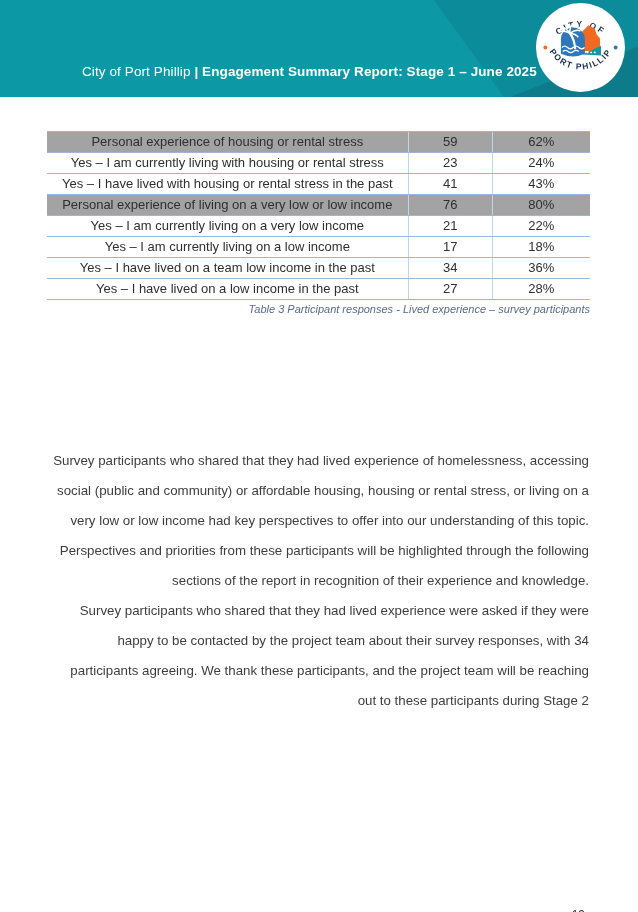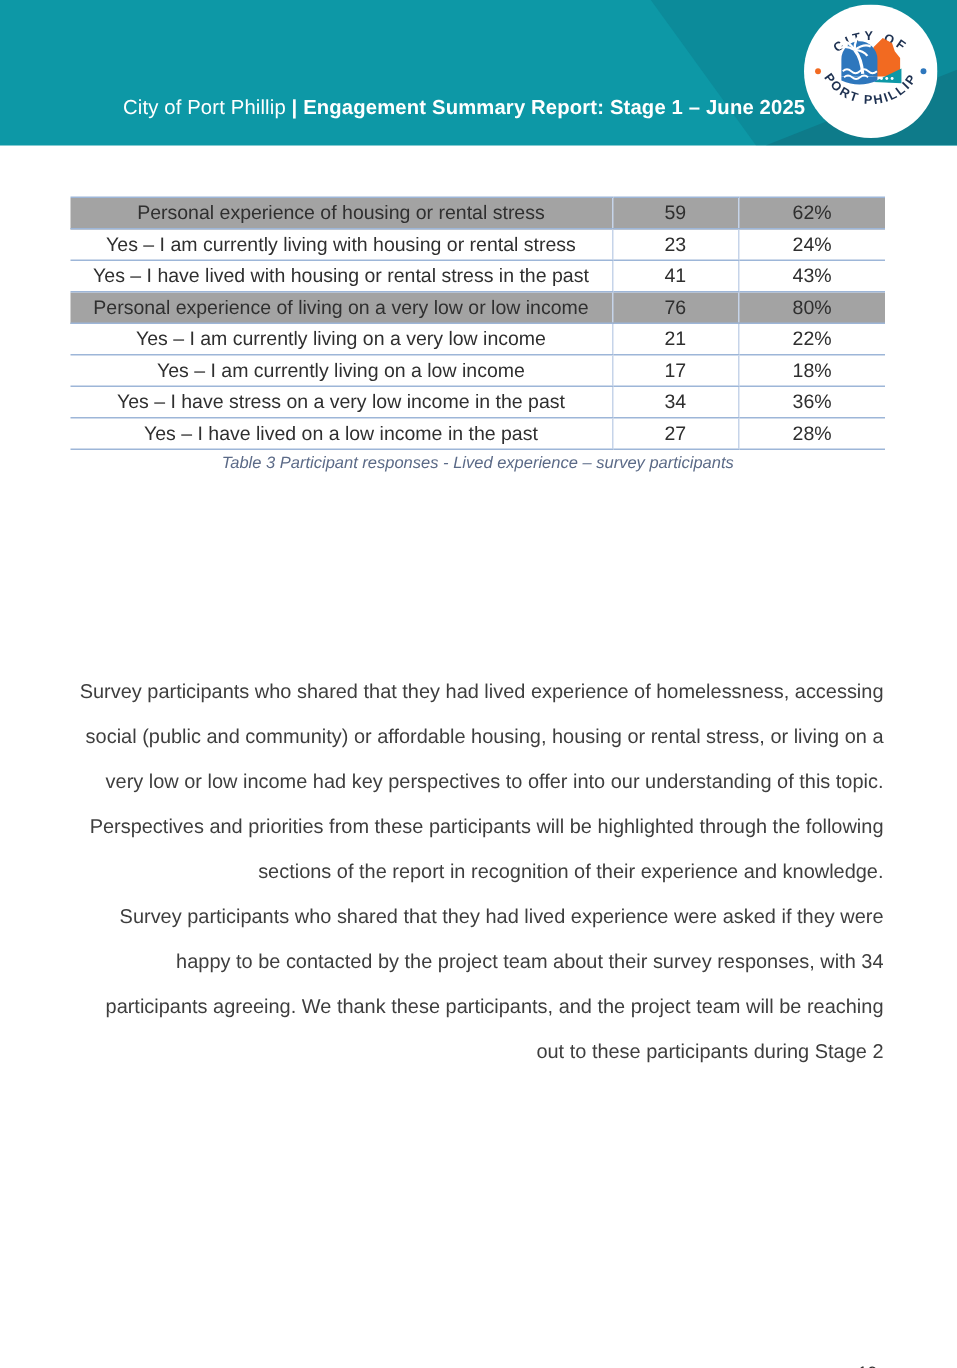--- a/index.html
+++ b/index.html
@@ -61,21 +61,21 @@
     border-bottom:1px solid #9db6d8;
   }
   table.data td + td { border-left:1px solid #c6d4e9; }
   table.data col.c-label { width:66.5%; }
   table.data col.c-count { width:15.5%; }
   table.data col.c-pct   { width:18%; }
   tr.highlight td { background:#a3a3a3; }
 
   .caption {
     margin-top:3px;
-    text-align:center;
+    text-align:right;
     font-size:11px;
     font-style:italic;
     color:#5b6a87;
   }
 
   
   .bodytext {
     margin:131px 49px 0 50px;
     font-size:13.3px;
     line-height:30px;
@@ -183,21 +183,21 @@
               <td>Yes – I am currently living on a very low income</td>
               <td>21</td>
               <td>22%</td>
             </tr>
             <tr>
               <td>Yes – I am currently living on a low income</td>
               <td>17</td>
               <td>18%</td>
             </tr>
             <tr>
-              <td>Yes – I have stress on a very low income in the past</td>
+              <td>Yes – I have lived on a team low income in the past</td>
               <td>34</td>
               <td>36%</td>
             </tr>
             <tr>
               <td>Yes – I have lived on a low income in the past</td>
               <td>27</td>
               <td>28%</td>
             </tr>
           </tbody>
       </table>

